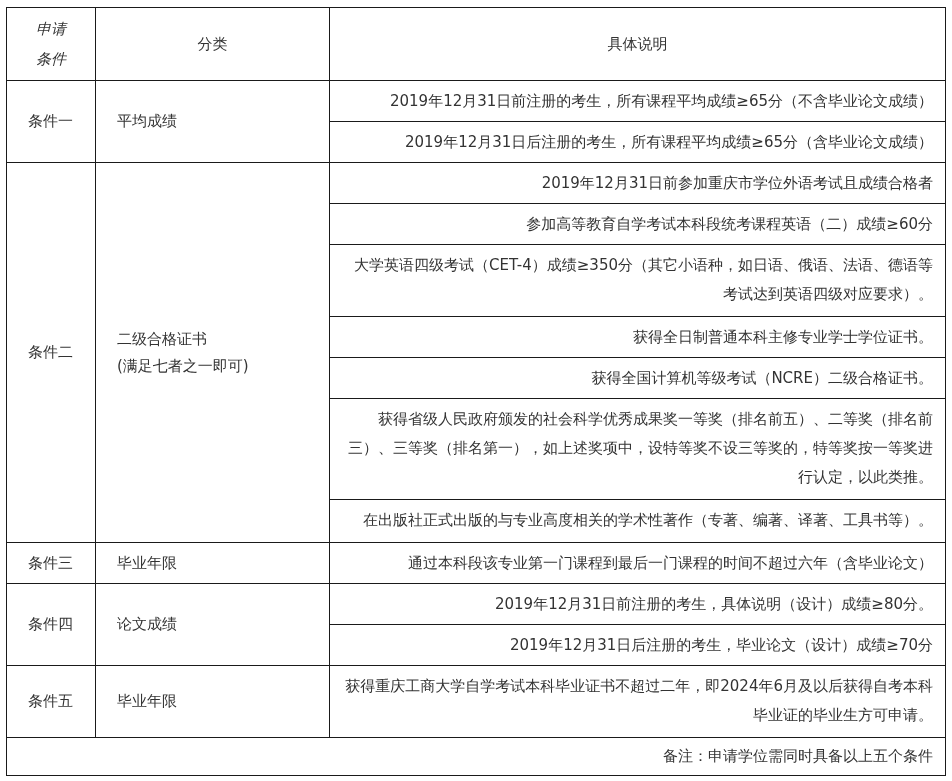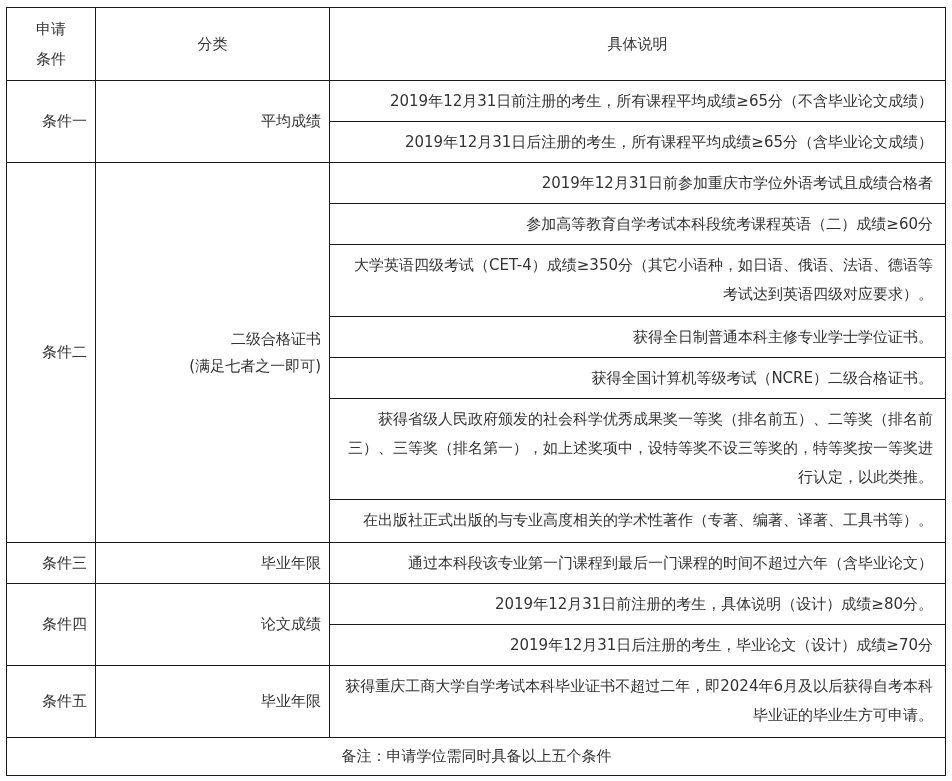--- a/index.html
+++ b/index.html
@@ -29,38 +29,38 @@
     font-weight: normal;
     word-break: break-all;
   }
   
   tr.header-row th {
     text-align: center;
     height: 68px;
     line-height: 27px;
     padding: 2px 4px;
   }
-  .hdr-two-line div { line-height: 30px; }
+  .hdr-two-line div { line-height: 30px; font-style: italic; }
   
   td.cell-condition, td.cell-category {
-    text-align: right;
-    padding: 4px 8px;
+    text-align: left;
+    padding: 4px 21px;
     line-height: 27px;
   }
   td.cell-category .cat-line2 { }
   
   td.cell-detail {
     text-align: right;
     padding: 6px 12px 6px 13px;
     line-height: 28px;
   }
   td.cell-detail.tall { padding-bottom: 7px; line-height: 29px; }
   
   td.cell-note {
-    text-align: center;
+    text-align: right;
     padding: 6px 12px 6px 13px;
     line-height: 25px;
     height: 25px;
   }
 </style>
 </head>
 <body>
 
 <div class="page">
   <table class="cond-table">

